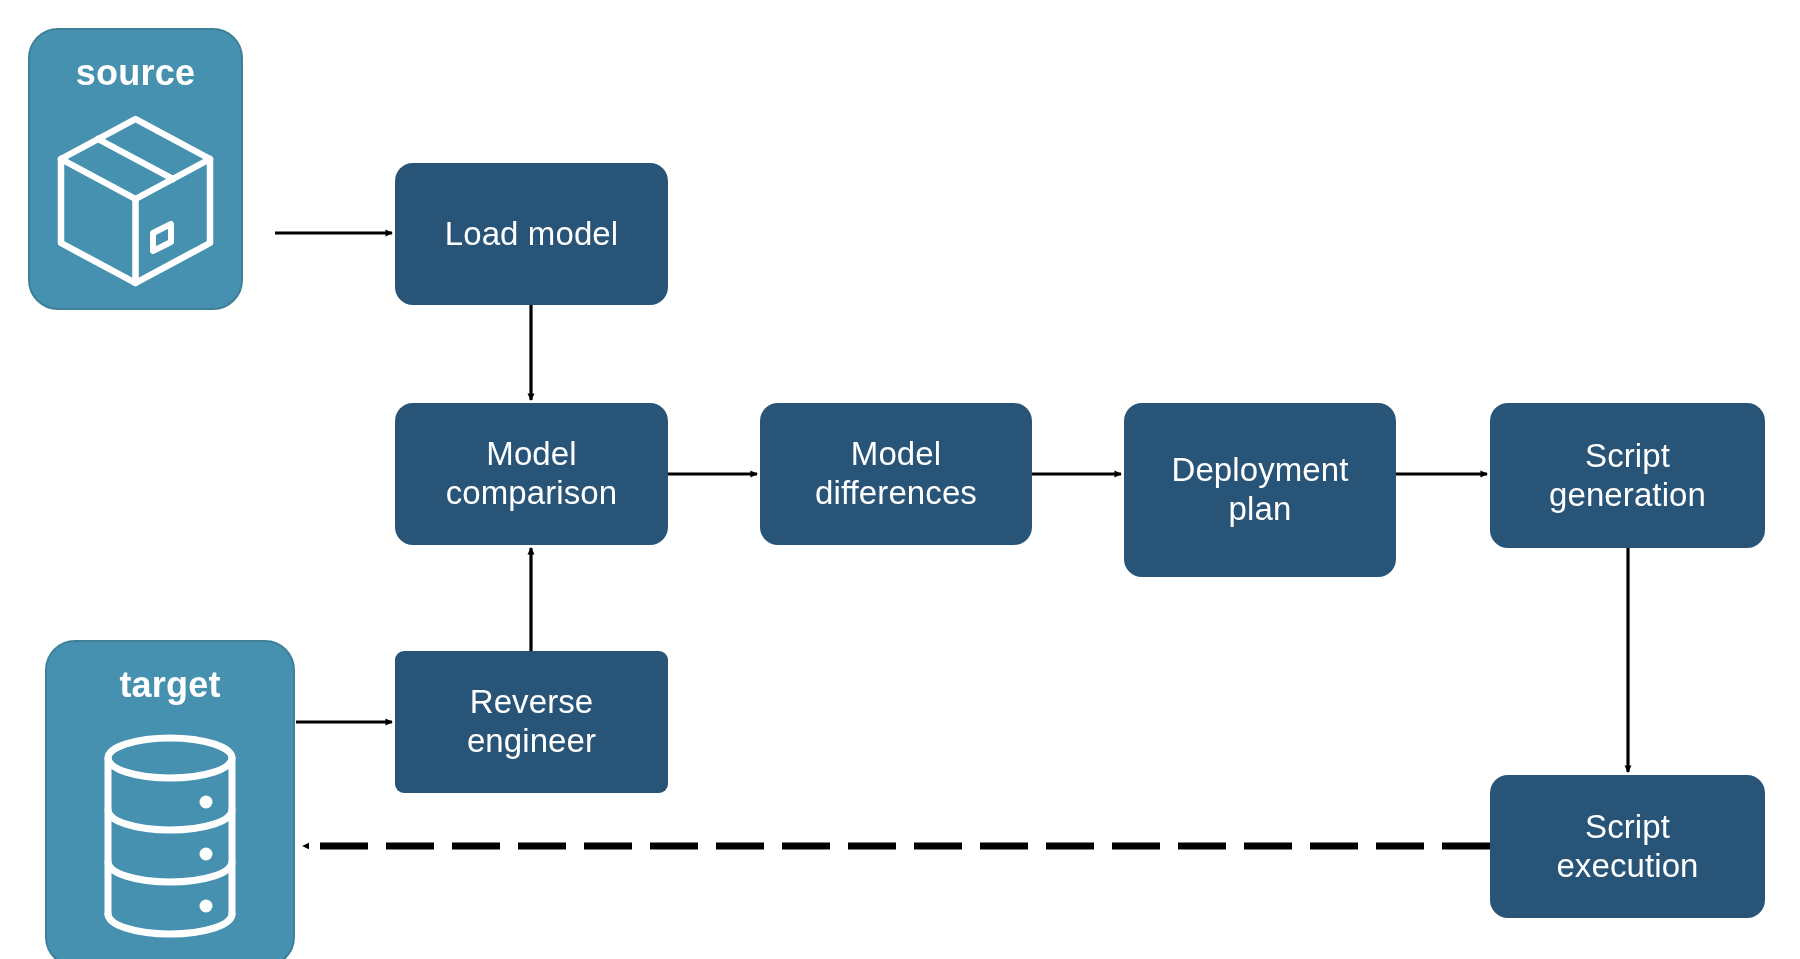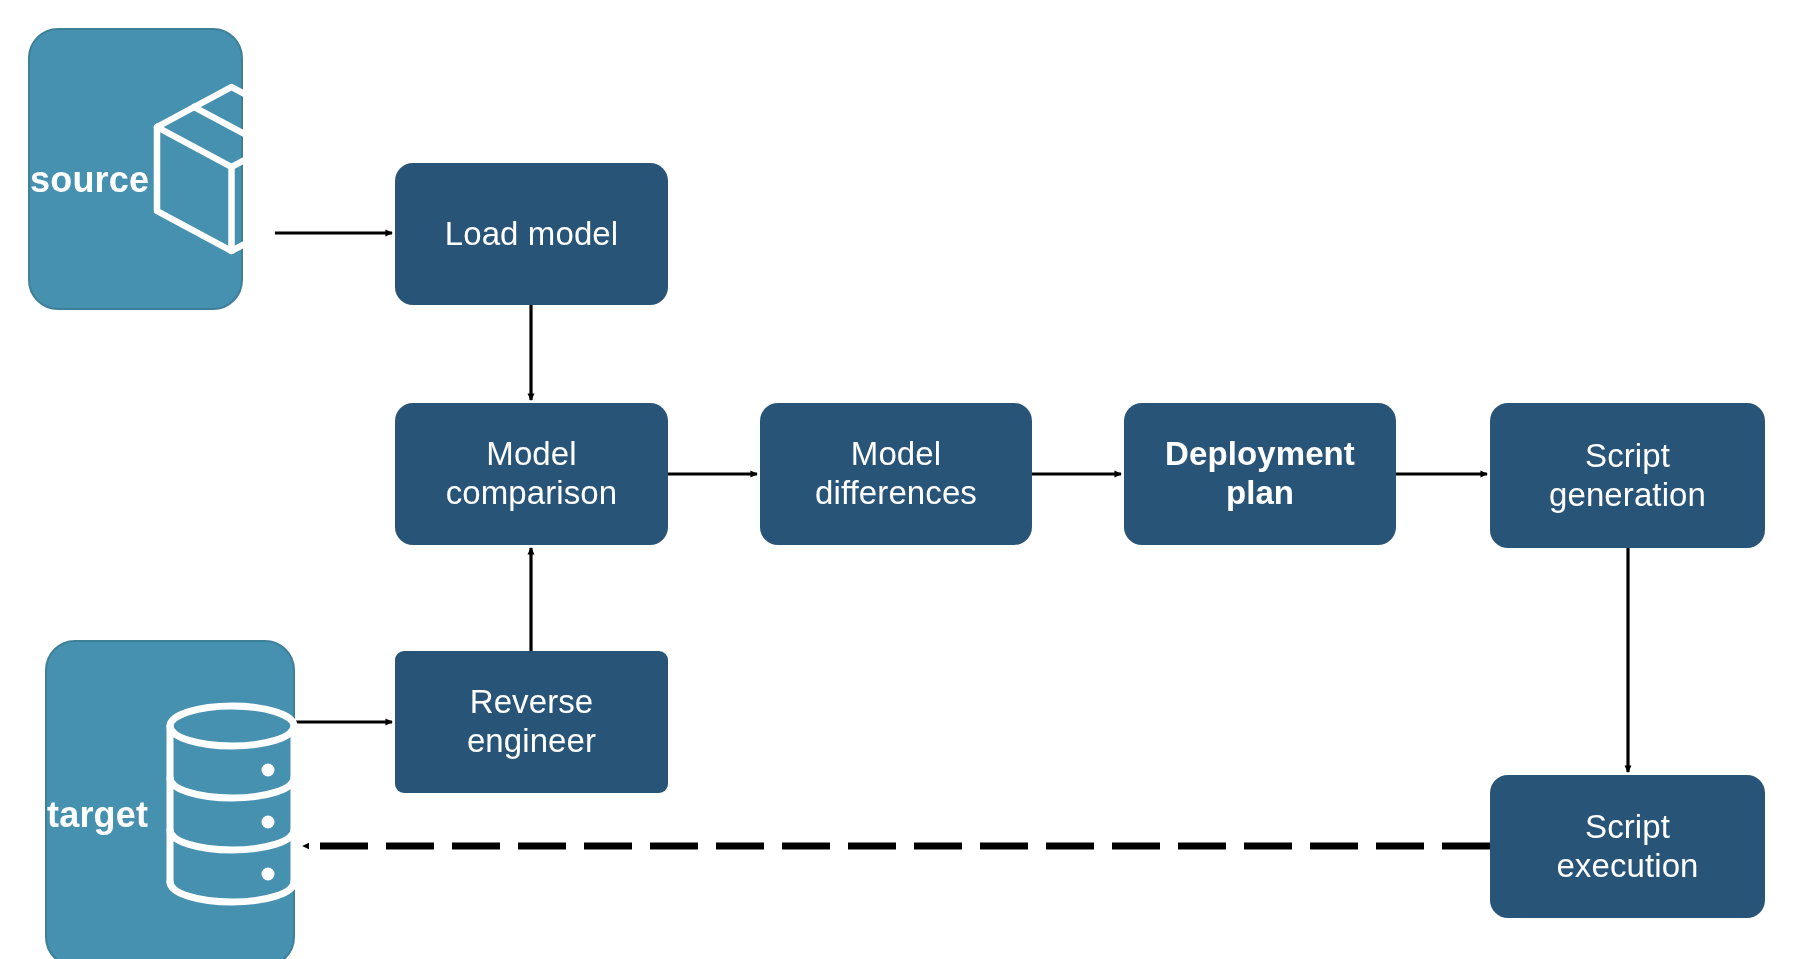--- a/index.html
+++ b/index.html
@@ -40,21 +40,21 @@
     border-radius: 18px;
     font-size: 33px;
     line-height: 1.18;
     font-weight: 400;
     letter-spacing: 0.1px;
   }
   .endpoint-node {
     background: #4690b0;
     border: 2px solid #3f8099;
     border-radius: 30px;
-    flex-direction: row;
+    flex-direction: column;
     justify-content: flex-start;
     text-align: right;
   }
   .endpoint-label {
     font-size: 36px;
     font-weight: bold;
     letter-spacing: 0.2px;
     margin-top: 22px;
   }
   .endpoint-icon {
@@ -154,21 +154,21 @@
   <div class="node process-node" style="left:395px; top:403px; width:273px; height:142px;">
     <span class="node-label">Model
 comparison</span>
   </div>
 
   <div class="node process-node" style="left:760px; top:403px; width:272px; height:142px;">
     <span class="node-label">Model
 differences</span>
   </div>
 
-  <div class="node process-node" style="left:1124px; top:403px; width:272px; height:142px;font-weight:bold;">
+  <div class="node process-node" style="left:1124px; top:403px; width:272px; height:174px;">
     <span class="node-label">Deployment
 plan</span>
   </div>
 
   <div class="node process-node" style="left:1490px; top:403px; width:275px; height:145px;">
     <span class="node-label">Script
 generation</span>
   </div>
 
   <div class="node process-node" style="left:395px; top:651px; width:273px; height:142px;border-radius:9px;">

